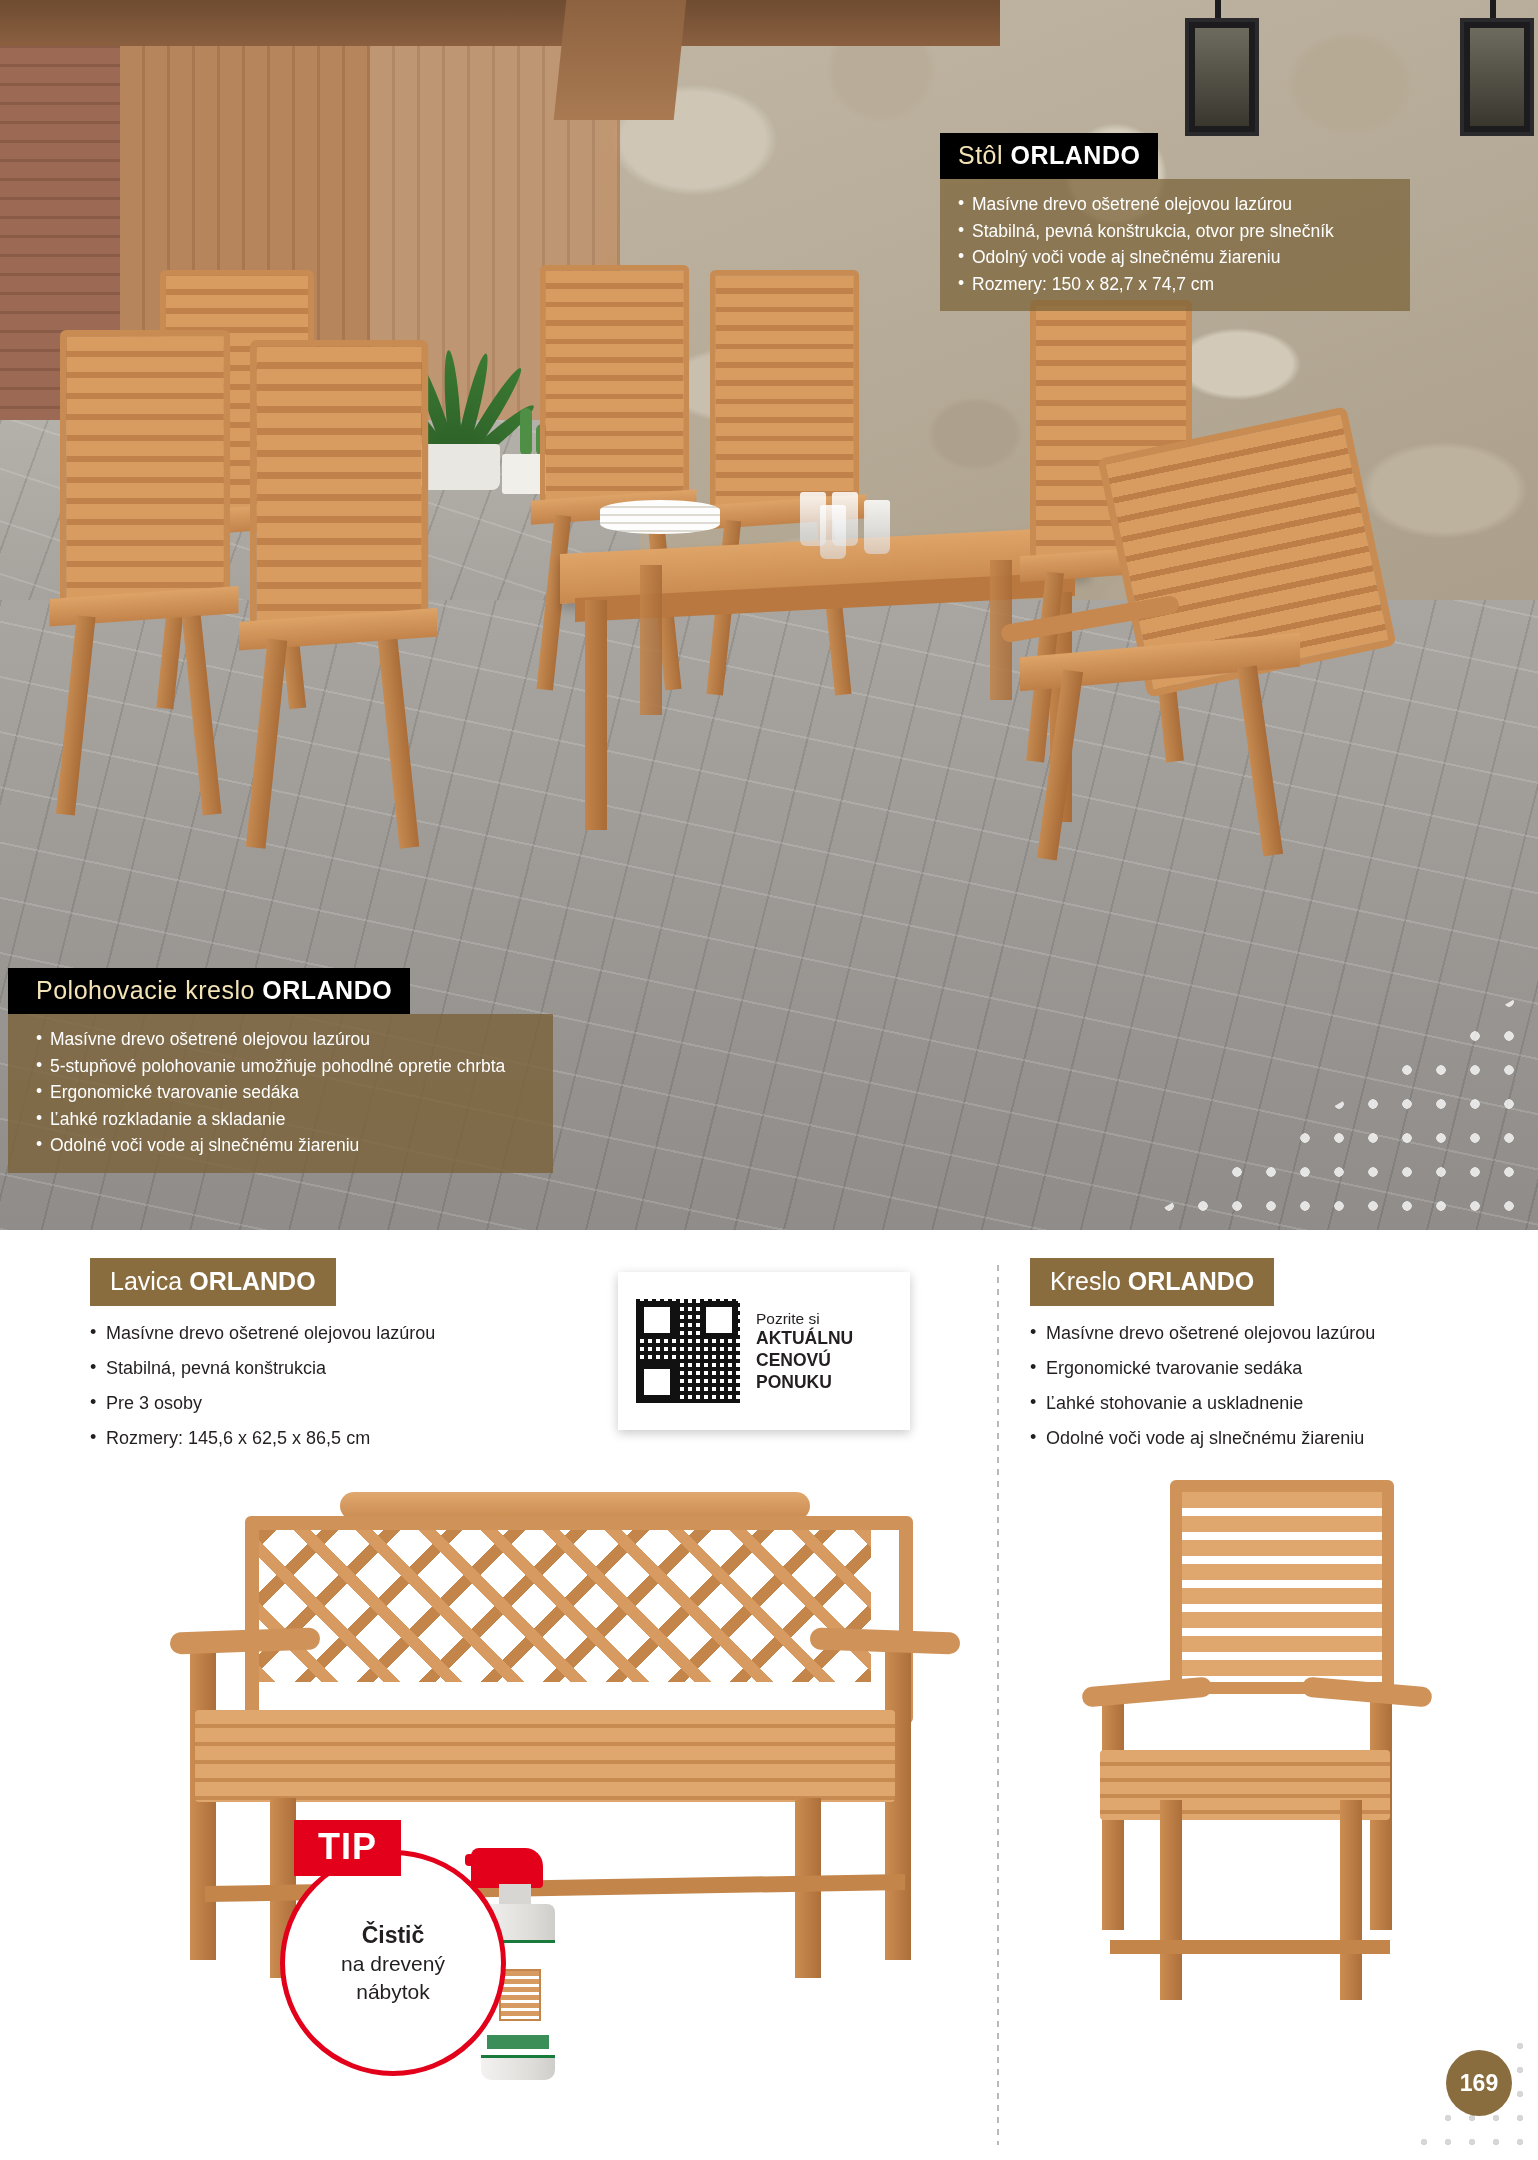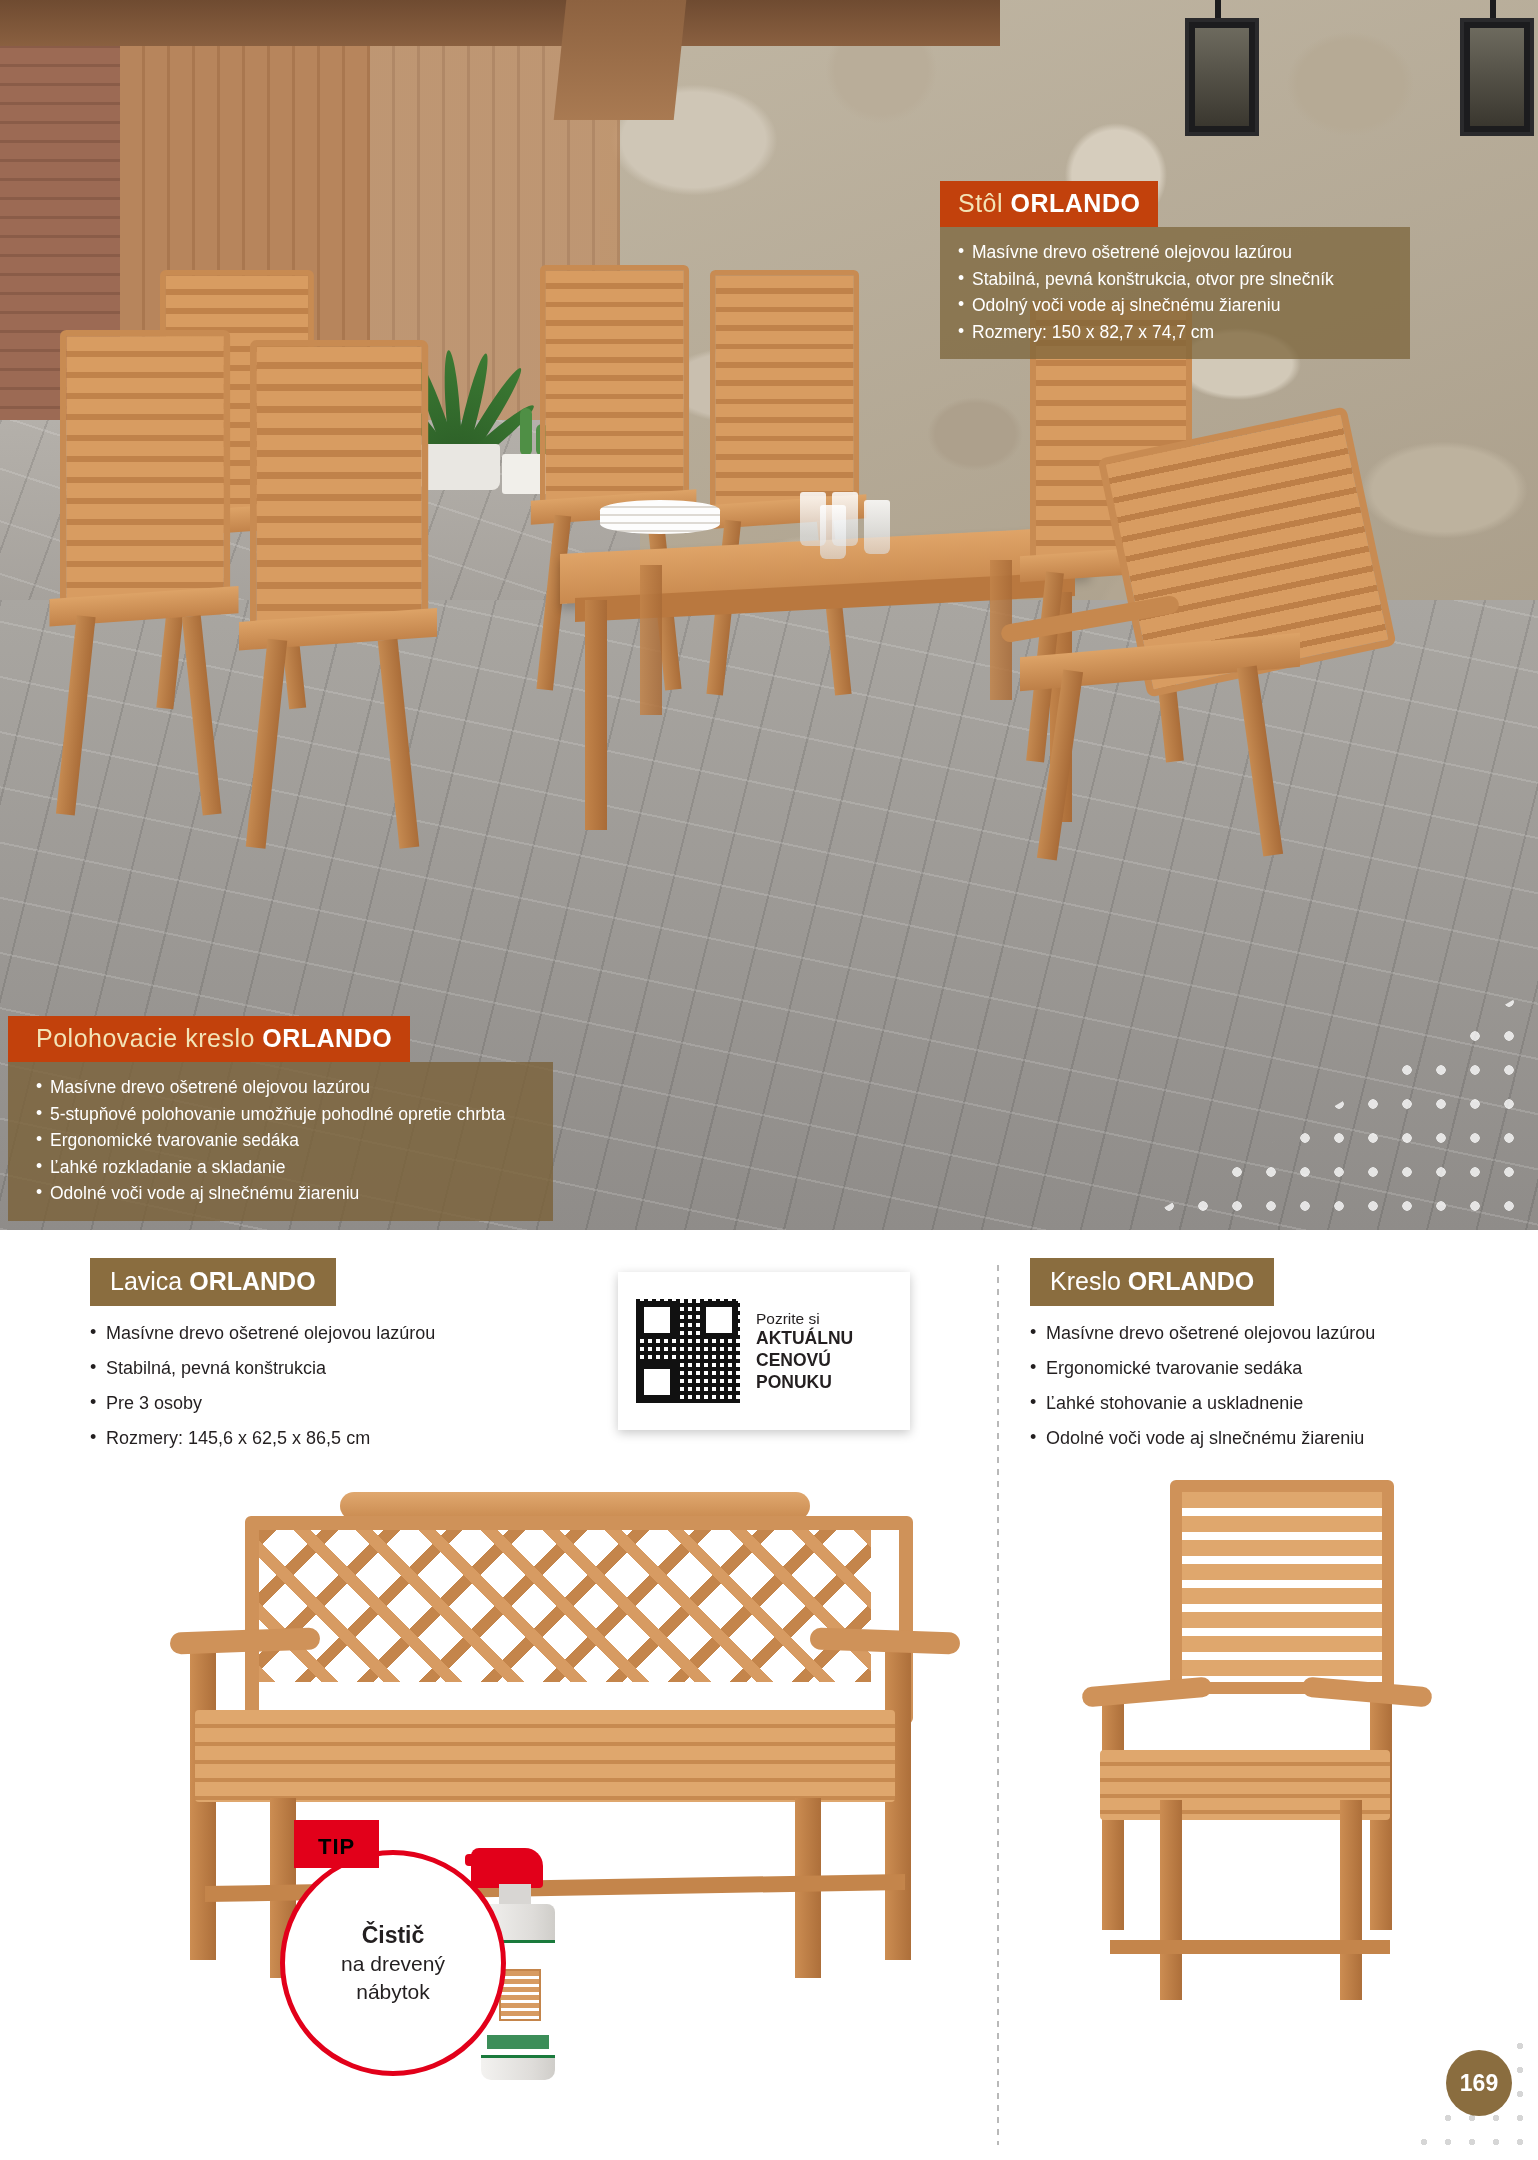--- a/index.html
+++ b/index.html
@@ -227,26 +227,25 @@
   .callout-table {
     position: absolute; left: 940px; top: 133px; width: 470px;
     z-index: 5;
   }
   .callout-recliner {
     position: absolute; left: 8px; top: 968px; width: 545px;
     z-index: 5;
   }
   .tag {
     display: inline-block;
-    background: #c2410c;
+    background: #000000;
     color: #ffffff;
     font-size: 25px;
     letter-spacing: .5px;
     padding: 8px 18px 9px 18px;
-    margin-top: 48px;
   }
   .tag .light { color: #f3e3b6; }
   .tag .bold { font-weight: bold; color: #ffffff; }
   .bullets {
     margin: 0;
     padding: 12px 18px 14px 18px;
     list-style: none;
     background: rgba(122, 98, 56, .80);
     color: #ffffff;
     font-size: 17.5px;
@@ -397,23 +396,23 @@
   .tip-circle {
     position: absolute; left: 0; top: 30px; width: 216px; height: 216px;
     border: 5px solid #e2001a; border-radius: 50%;
     background: #fff;
     display: flex; align-items: center; justify-content: center;
     text-align: center;
   }
   .tip-circle-text { font-size: 21px; line-height: 1.32; }
   .tip-circle-text .b { font-weight: bold; font-size: 23px; }
   .tip-label {
-    position: absolute; left: 14px; top: 0; background: #e2001a; color: #000000;
-    font-weight: bold; font-size: 22px; letter-spacing: 1px;
-    padding: 14px 24px 8px 24px;
+    position: absolute; left: 14px; top: 0; background: #e2001a; color: #ffffff;
+    font-weight: bold; font-size: 36px; letter-spacing: 1px;
+    padding: 6px 24px 8px 24px;
   }
   .spray {
     position: absolute; left: 185px; top: 22px; width: 110px; height: 250px;
   }
   .spray-trigger {
     position: absolute; left: 6px; top: 6px; width: 72px; height: 40px;
     background: #e2001a; border-radius: 8px 18px 4px 4px;
   }
   .spray-nozzle {
     position: absolute; left: 0; top: 12px; width: 30px; height: 12px; background: #e2001a; border-radius: 4px;

